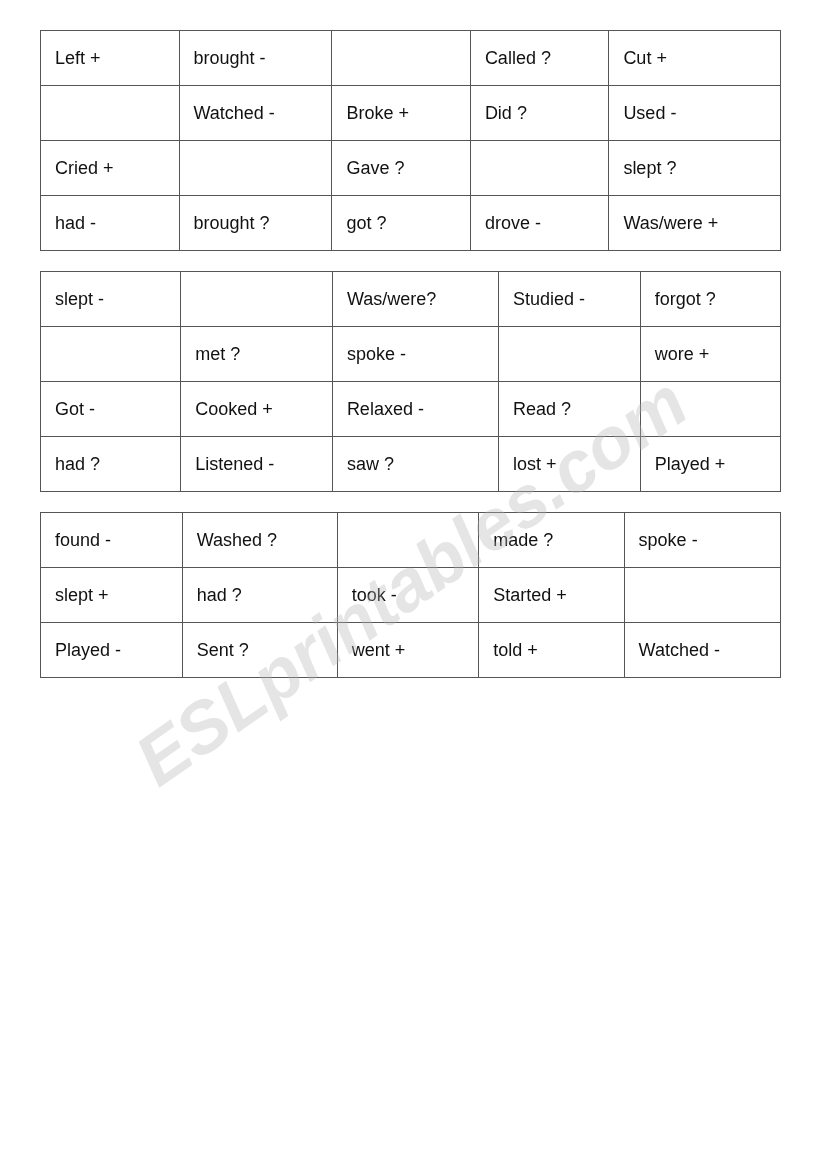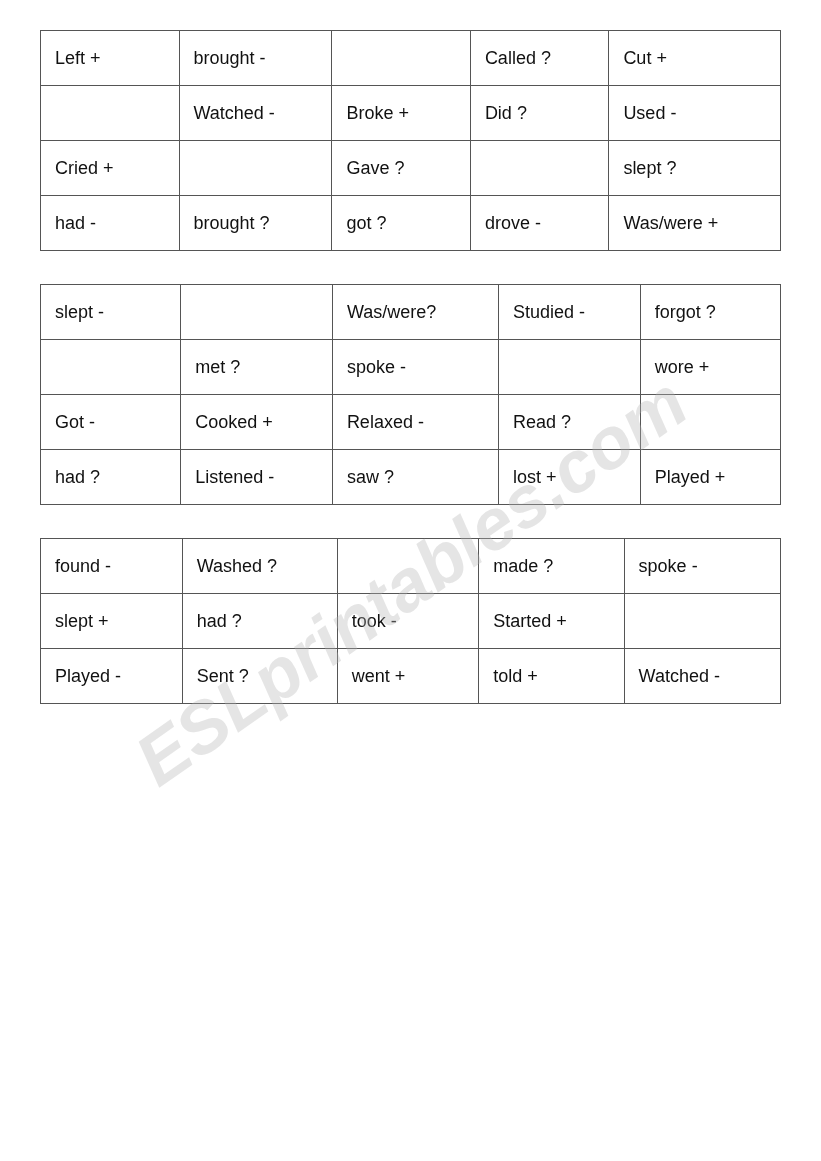--- a/index.html
+++ b/index.html
@@ -22,21 +22,21 @@
       font-size: 72px;
       font-weight: bold;
       color: rgba(180, 180, 180, 0.35);
       white-space: nowrap;
       pointer-events: none;
       z-index: 10;
       font-style: italic;
     }
 
     .table-section {
-      margin-bottom: 33px;
+      margin-bottom: 20px;
       border-radius: 26px;
     }
 
     table {
       border-collapse: collapse;
       width: 100%;
     }
 
     td {
       border: 1.5px solid #555;

